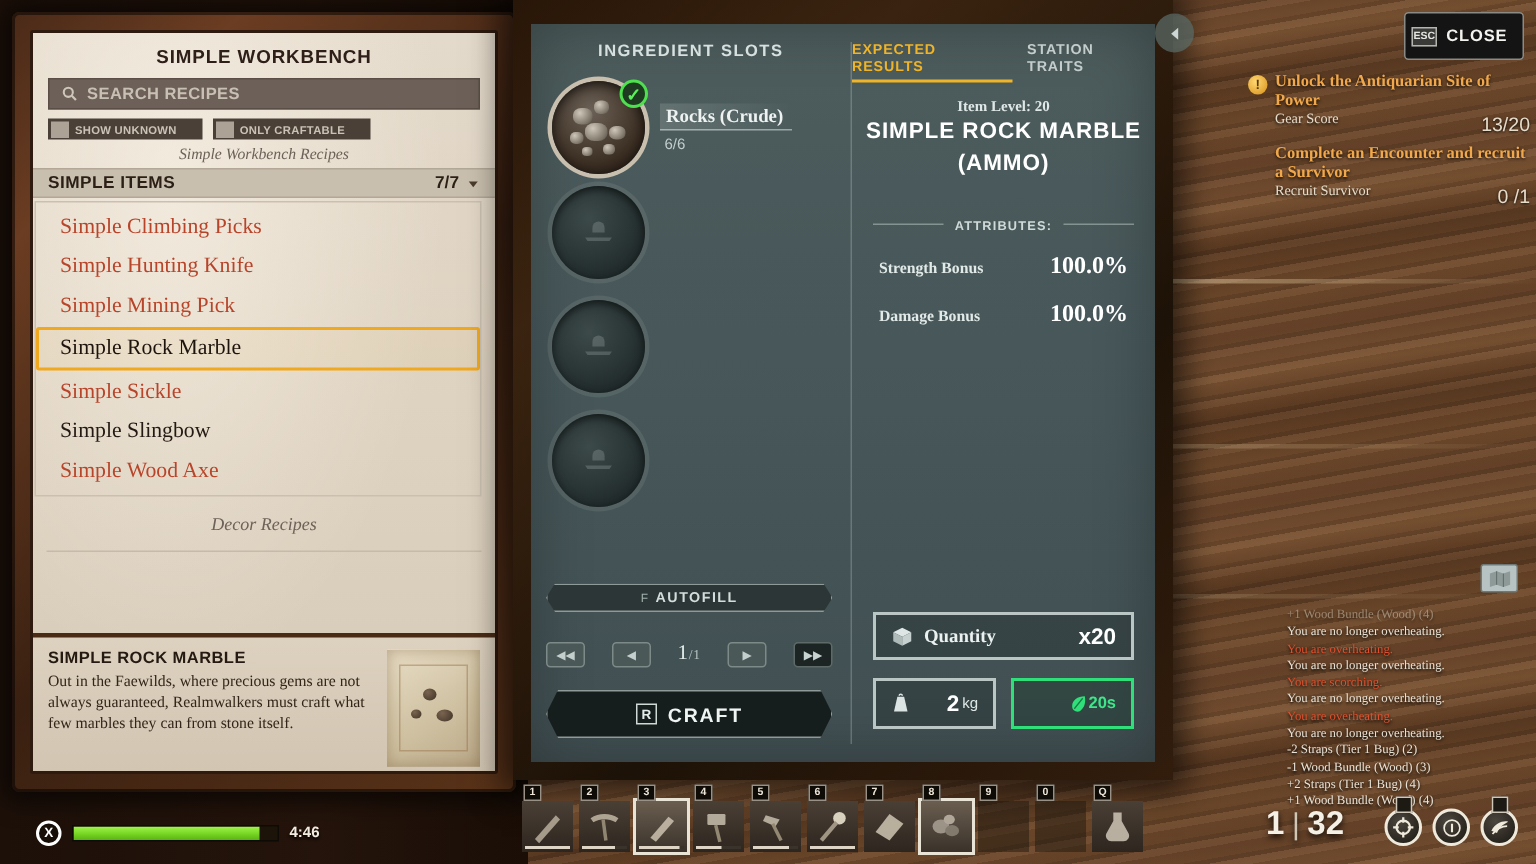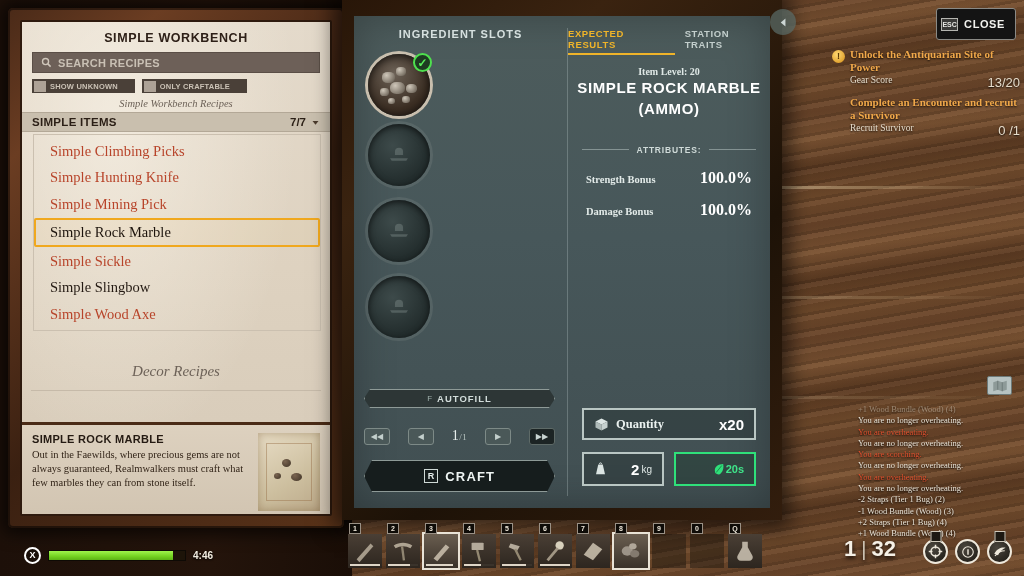--- a/index.html
+++ b/index.html
@@ -87,35 +87,35 @@
     border-top:1px solid #b3a897; border-bottom:1px solid #b3a897;
   }
   .cat-header .cname {
     font-size:11.5px; font-weight:bold; letter-spacing:0.3px; color:#2b1f16;
   }
   .cat-right { display:flex; align-items:center; gap:5px; }
   .cat-header .ccount {
     font-size:11.5px; font-weight:bold; color:#2b1f16;
   }
   .recipe-list {
-    margin: 2px 9px 0 11px; border:1px solid #cbc0b0; padding: 3px 0;
+    margin: 2px 9px 0 1px; border:1px solid #cbc0b0; padding: 3px 0;
   }
   .recipe-item {
     padding: 2px 0 2px 16px; font-family:"Liberation Serif", serif;
     font-size:14.5px; color:#b8442a; line-height:1.55;
   }
   .recipe-item.known { color:#241a13; }
   .recipe-item.selected {
     color:#1d140d; border:2px solid #f0a81e; border-radius:2px;
     margin: 1px 0; padding: 1px 0 1px 14px;
     background: rgba(240,168,30,0.05);
   }
   .decor-label {
     text-align:center; font-family:"Liberation Serif", serif; font-style:italic;
-    font-size:15px; color:#6d6258; margin-top:32px;
+    font-size:12px; color:#6d6258; margin-top:11px;
   }
   .decor-rule {
     margin: 10px 9px 0 9px; border-top:1px solid #c6baa9;
   }
   .desc-box {
     position:absolute; left:0; right:0; bottom:0; height:92px;
     background: linear-gradient(to bottom,#ddd1bf,#d2c5b2);
     border-top: 3px solid #4a2b16;
     padding: 8px 10px;
     display:flex; gap:8px;
@@ -511,20 +511,24 @@
         <div class="slot-row" style="margin-top:14px;">
           <div class="slot slot-filled">
             <div class="rock" style="width:13px;height:11px;left:14px;top:18px;"></div>
             <div class="rock" style="width:10px;height:9px;left:28px;top:13px;"></div>
             <div class="rock" style="width:15px;height:12px;left:22px;top:28px;"></div>
             <div class="rock" style="width:9px;height:8px;left:12px;top:34px;"></div>
             <div class="rock" style="width:11px;height:9px;left:38px;top:30px;"></div>
             <div class="rock" style="width:8px;height:7px;left:34px;top:42px;"></div>
             <div class="rock" style="width:7px;height:6px;left:20px;top:44px;"></div>
             <div class="check">✓</div>
+          </div>
+          <div class="ing-info">
+            <div class="ing-name">Rocks (Crude)</div>
+            <div class="ing-count">6/6</div>
           </div>
         </div>
 
         <div class="slot-stack" style="padding-left:14px;">
           <div class="slot">
             <span class="slot-empty-icon">
               <svg viewBox="0 0 32 32" width="26" height="26">
                   <path d="M16 7 a5 5 0 0 1 5 5 v4 h-10 v-4 a5 5 0 0 1 5 -5z" fill="#96a3a0"></path>
                   <path d="M5 20 h22 l-2 3 h-18z" fill="#96a3a0"></path>
                 </svg>

